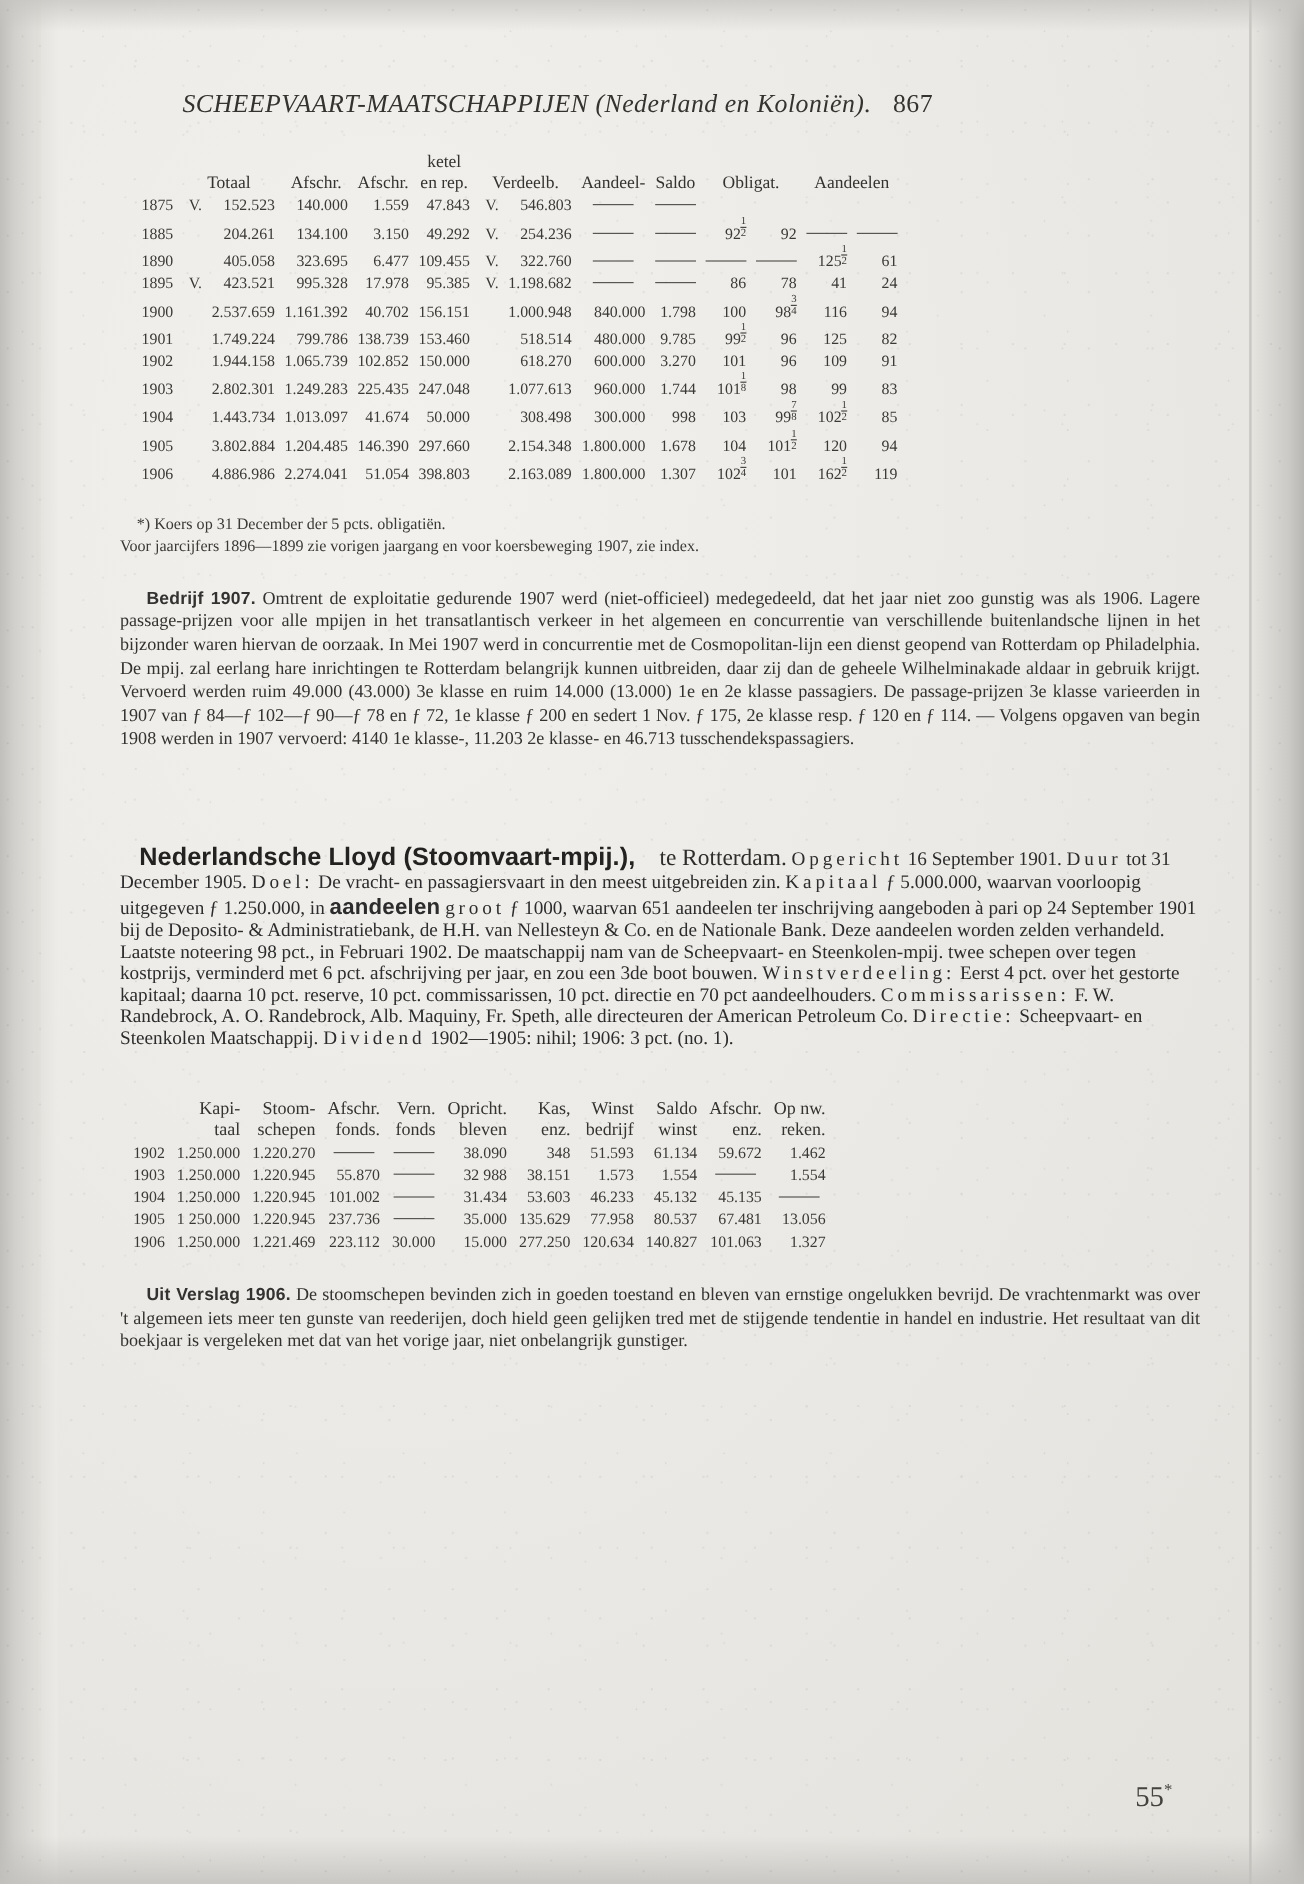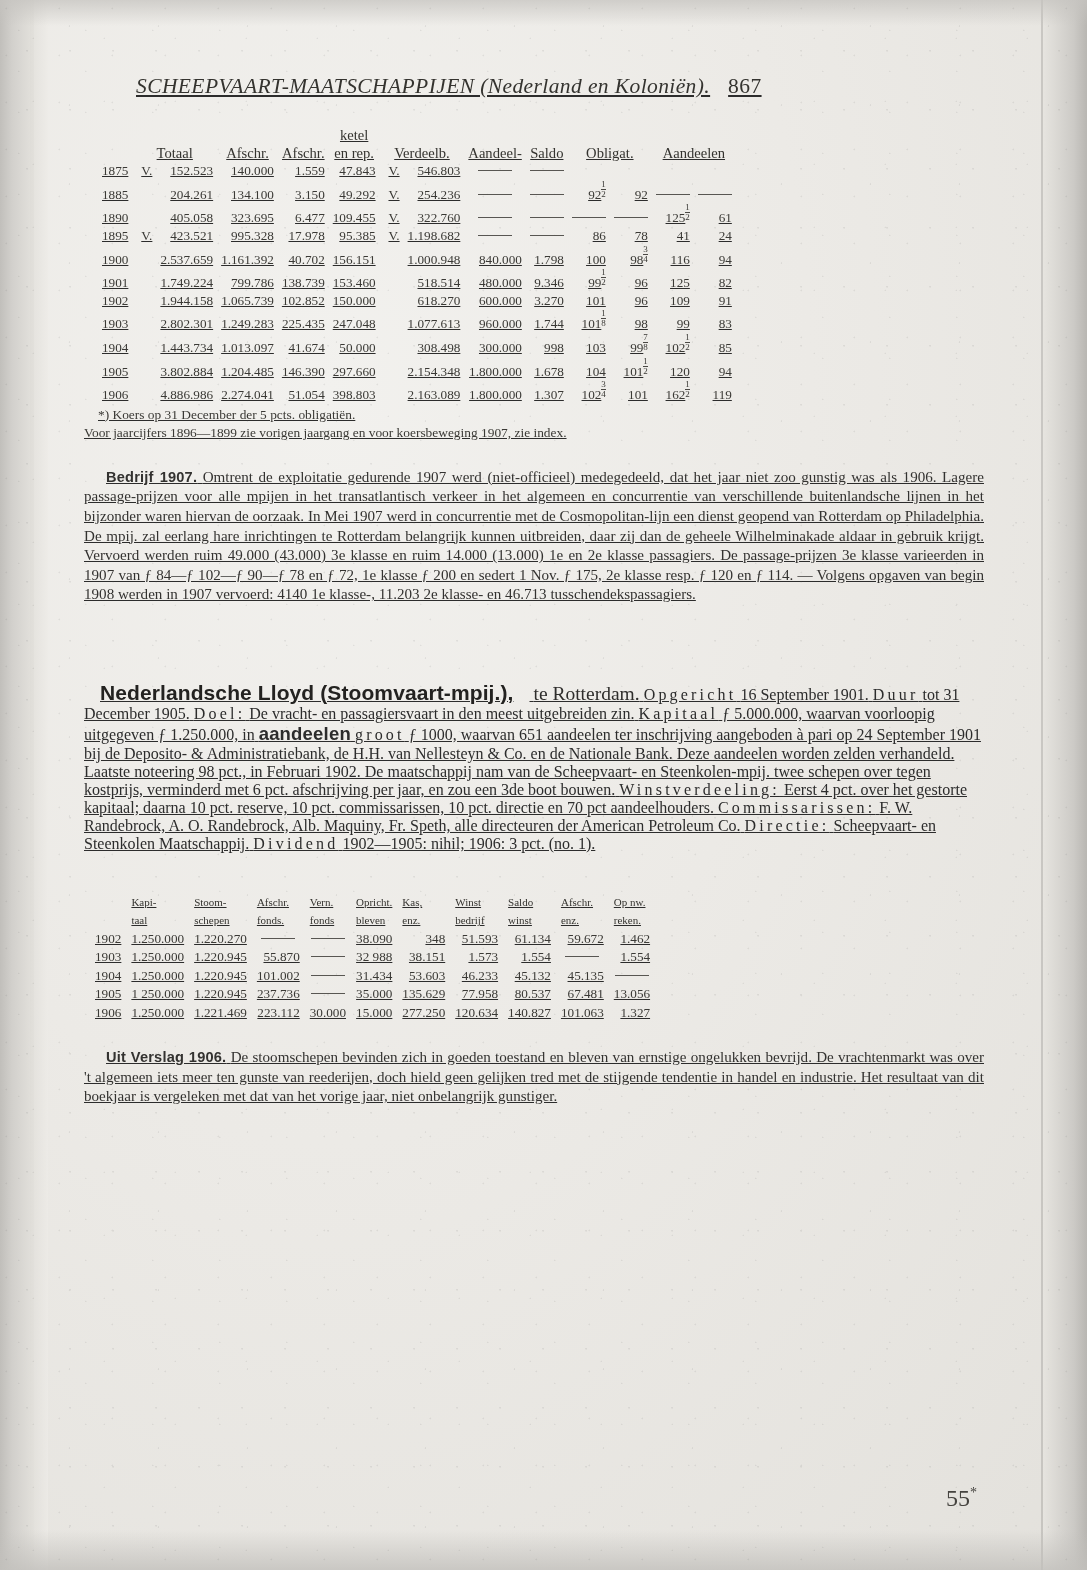--- a/index.html
+++ b/index.html
@@ -52,23 +52,22 @@
       radial-gradient(circle at 12% 18%, #555 0.6px, transparent 1.2px),
       radial-gradient(circle at 47% 61%, #555 0.5px, transparent 1.1px),
       radial-gradient(circle at 78% 33%, #555 0.5px, transparent 1.1px),
       radial-gradient(circle at 63% 86%, #555 0.6px, transparent 1.2px),
       radial-gradient(circle at 28% 74%, #555 0.5px, transparent 1.0px);
     background-size:53px 47px,71px 63px,89px 79px,43px 59px,67px 41px;
   }
 
   
   #content{
-    position:absolute;left:84px;top:74px;width:900px;
+    position:absolute;left:100px;top:74px;width:900px;
     color:#2c2c2c;
-    text-decoration:underline;
   }
 
   .page-head{
     font-family:"Liberation Serif", serif;
     font-style:italic;
     font-size:21.5px;
     letter-spacing:.4px;
     color:#34332f;
     margin:0 0 28px 52px;
     white-space:nowrap;
@@ -102,21 +101,21 @@
 
   
   .fr{display:inline-block;font-size:9px;line-height:1;vertical-align:2px;
       text-align:center;}
   .fr b{display:block;font-weight:normal;}
   .fr i{display:block;font-style:normal;border-top:1px solid #4a4844;}
 
   .t1wrap{margin-left:14px;}
 
   .footnote{
-    font-size:13.4px;line-height:18px;margin:2px 0 0 14px;color:#3a3935;
+    font-size:13.4px;line-height:18px;margin:24px 0 0 14px;color:#3a3935;
   }
   .footnote .ln2{margin-left:-14px;}
 
   
   p.body{
     font-size:15.1px;
     line-height:19.6px;
     text-align:justify;
     margin:26px 0 0 0;
     color:#333230;
@@ -147,21 +146,21 @@
   
   .t2wrap{margin:40px 0 0 6px;}
   table.fin2{
     border-collapse:collapse;font-size:13.2px;color:#3a3935;
     font-family:"Liberation Serif", serif;
   }
   table.fin2 td,table.fin2 th{
     padding:0 5px;line-height:18.4px;white-space:nowrap;font-weight:normal;
     vertical-align:bottom;
   }
-  table.fin2 th{font-size:11px;text-align:left;color:#34332f;}
+  table.fin2 th{font-size:15px;text-align:right;color:#34332f;}
 
   .closing{margin-top:34px;}
 
   .pagesig{
     position:absolute;right:110px;bottom:58px;
     font-family:"Liberation Serif",serif;font-size:24px;color:#45433f;
   }
   .pagesig sup{font-size:14px;}
 </style>
 </head>
@@ -286,21 +285,21 @@
             <tr>
               <td class="yr">1901</td>
               <td class="vflag"></td>
               <td class="num">1.749.224</td>
               <td class="num">799.786</td>
               <td class="num">138.739</td>
               <td class="num">153.460</td>
               <td class="vflag"></td>
               <td class="num">518.514</td>
               <td class="num">480.000</td>
-              <td class="num">9.346</td>
+              <td class="num">9.785</td>
               <td class="num">99<span class="fr"><b>1</b><i>2</i></span></td>
               <td class="num">96</td>
               <td class="num">125</td>
               <td class="num">82</td>
             </tr>
             <tr>
               <td class="yr">1902</td>
               <td class="vflag"></td>
               <td class="num">1.944.158</td>
               <td class="num">1.065.739</td>

